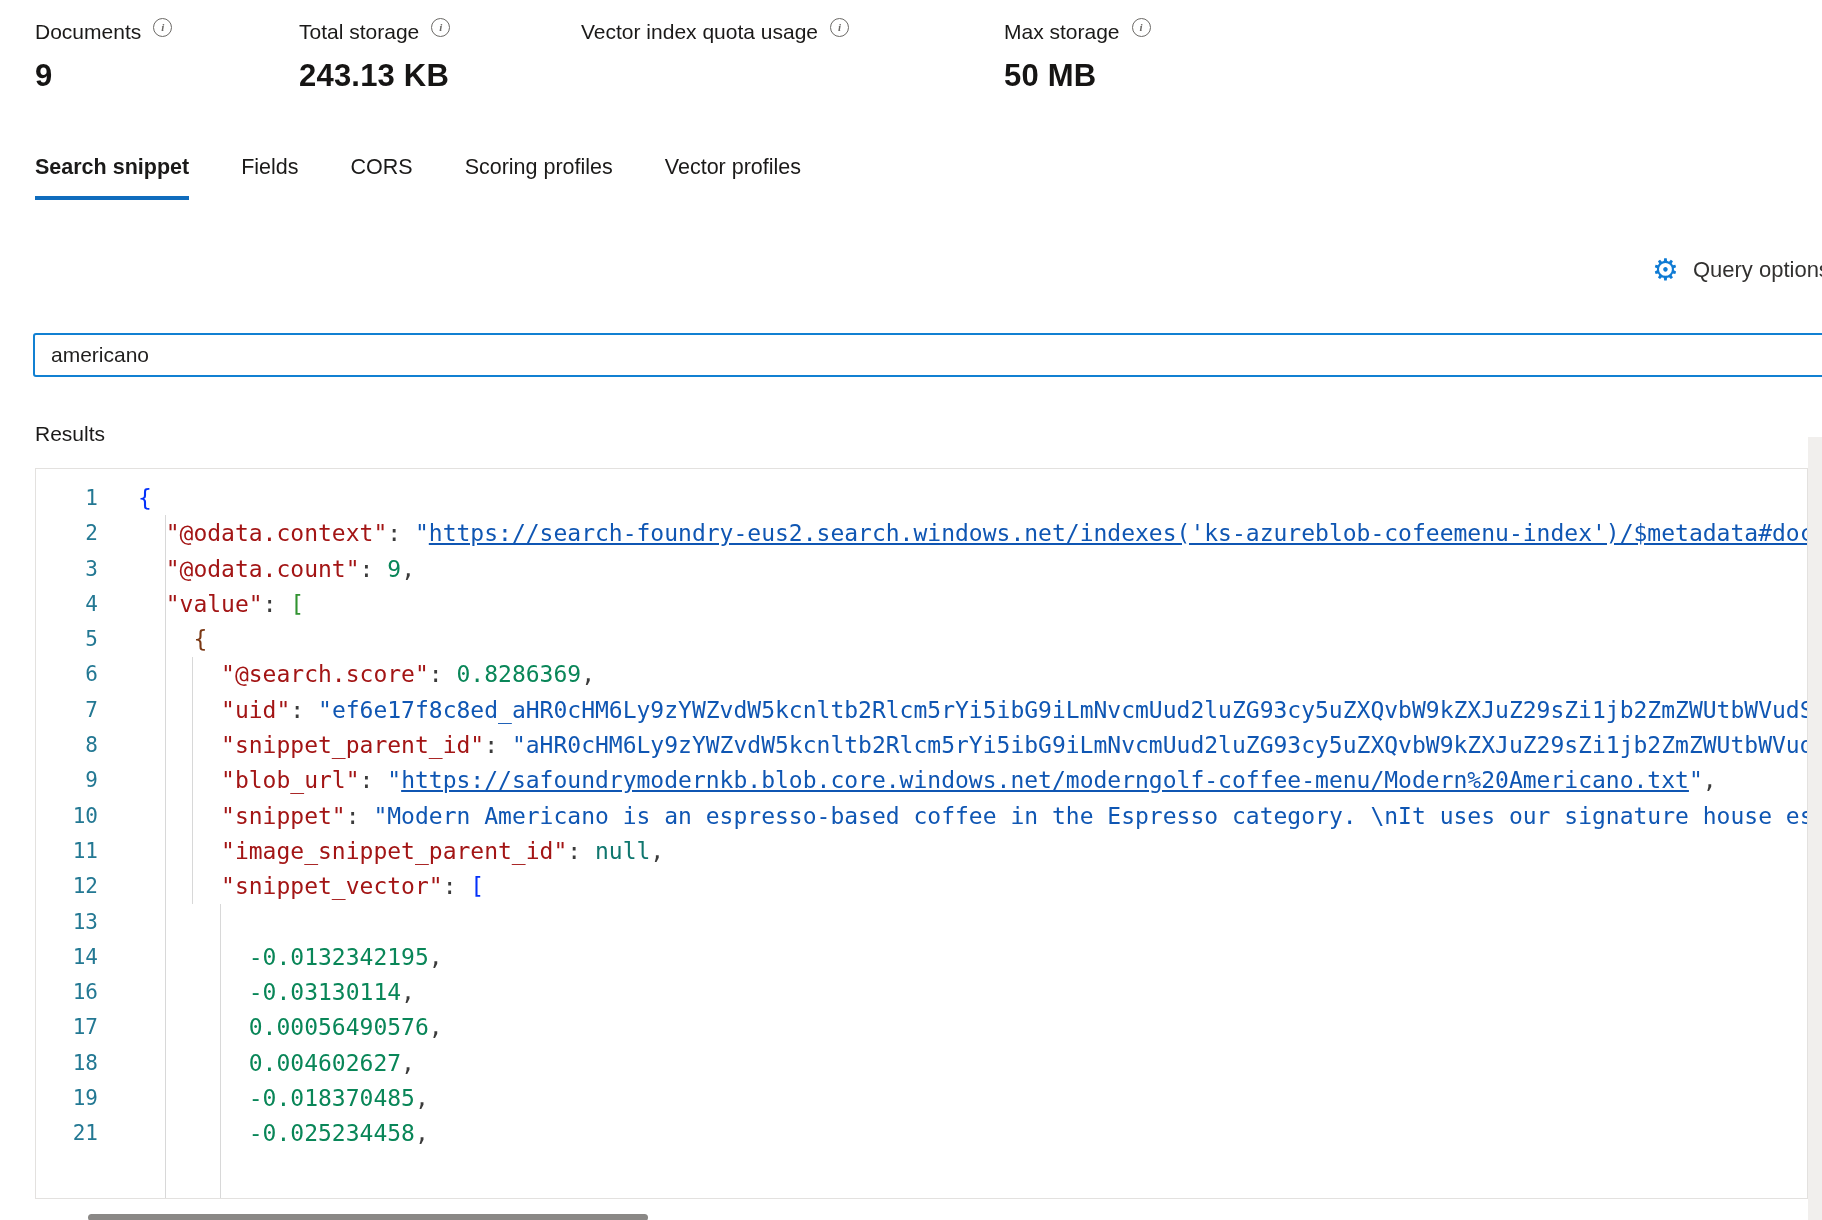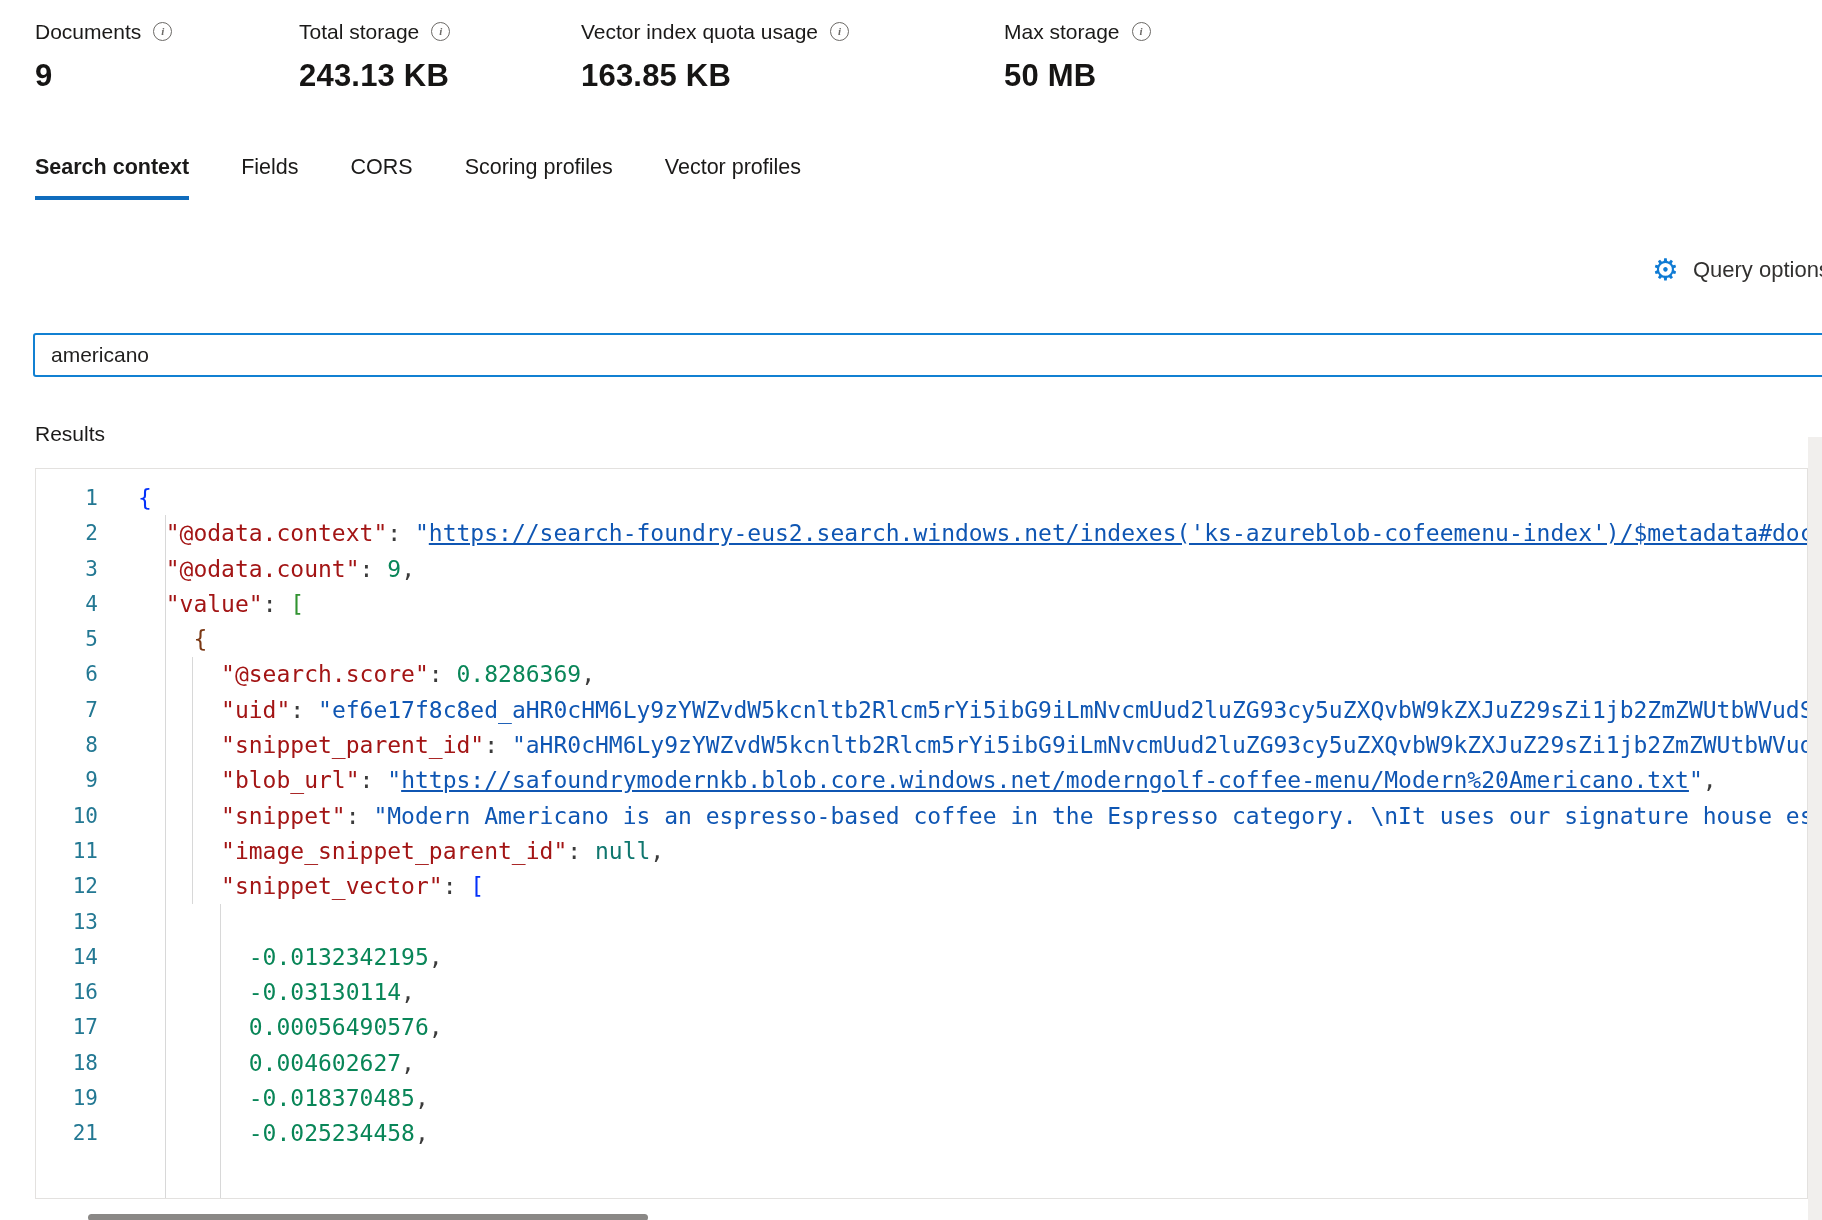--- a/index.html
+++ b/index.html
@@ -2,21 +2,21 @@
 <html><head>
 <meta charset="utf-8">
 <style>
   html,body{margin:0;padding:0;}
   body{
     width:1822px;height:1220px;position:relative;overflow:hidden;
     background:#ffffff;font-family:"Liberation Sans",sans-serif;color:#252423;
   }
   
   .stat{position:absolute;top:20px;}
-  .stat-label-row{display:flex;align-items:center;gap:12px;}
+  .stat-label-row{display:flex;align-items:flex-start;gap:12px;}
   .stat-label{font-size:21px;color:#1b1a19;line-height:24px;}
   .info-icon{
     width:17px;height:17px;border:1.6px solid #6b6966;border-radius:50%;
     color:#6b6966;font-size:11px;line-height:17px;text-align:center;
     font-family:"Liberation Serif",serif;font-style:italic;font-weight:bold;
     display:inline-block;margin-top:-2px;
   }
   .stat-value{font-size:31px;font-weight:700;color:#161514;margin-top:14px;letter-spacing:.2px;}
   
   .tabs{position:absolute;left:35px;top:155px;display:flex;gap:52px;align-items:flex-start;}
@@ -75,32 +75,31 @@
     <span class="stat-label">Total storage</span>
     <span class="info-icon">i</span>
   </div>
   <div class="stat-value">243.13 KB</div>
 </div>
 <div class="stat" style="left:581px">
   <div class="stat-label-row">
     <span class="stat-label">Vector index quota usage</span>
     <span class="info-icon">i</span>
   </div>
-  <div class="stat-value">163.85 KB</div>
 </div>
 <div class="stat" style="left:1004px">
   <div class="stat-label-row">
     <span class="stat-label">Max storage</span>
     <span class="info-icon">i</span>
   </div>
   <div class="stat-value">50 MB</div>
 </div>
 
 <div class="tabs">
-  <div class="tab active">Search context</div>
+  <div class="tab active">Search snippet</div>
   <div class="tab">Fields</div>
   <div class="tab">CORS</div>
   <div class="tab">Scoring profiles</div>
   <div class="tab">Vector profiles</div>
 </div>
 
 <div class="query-options">
   <span class="gear">⚙</span>
   <span class="qo-label">Query options</span>
 </div>

